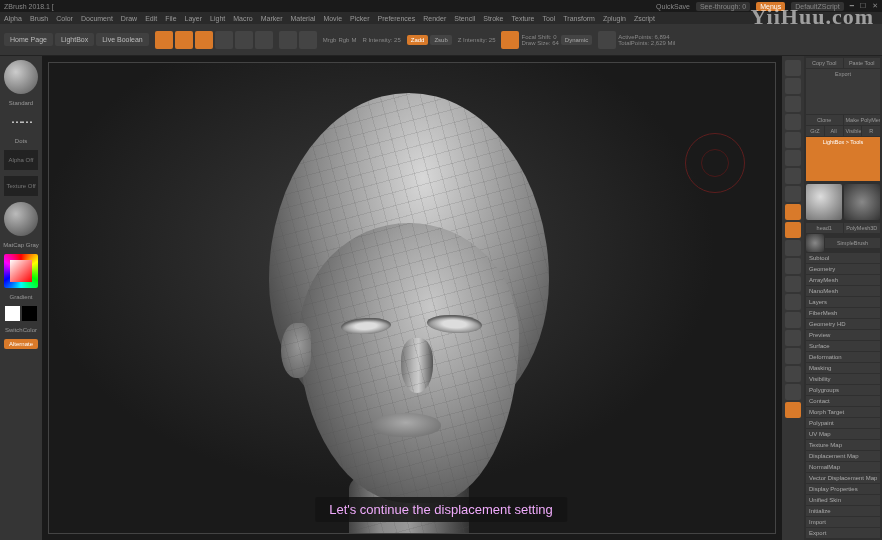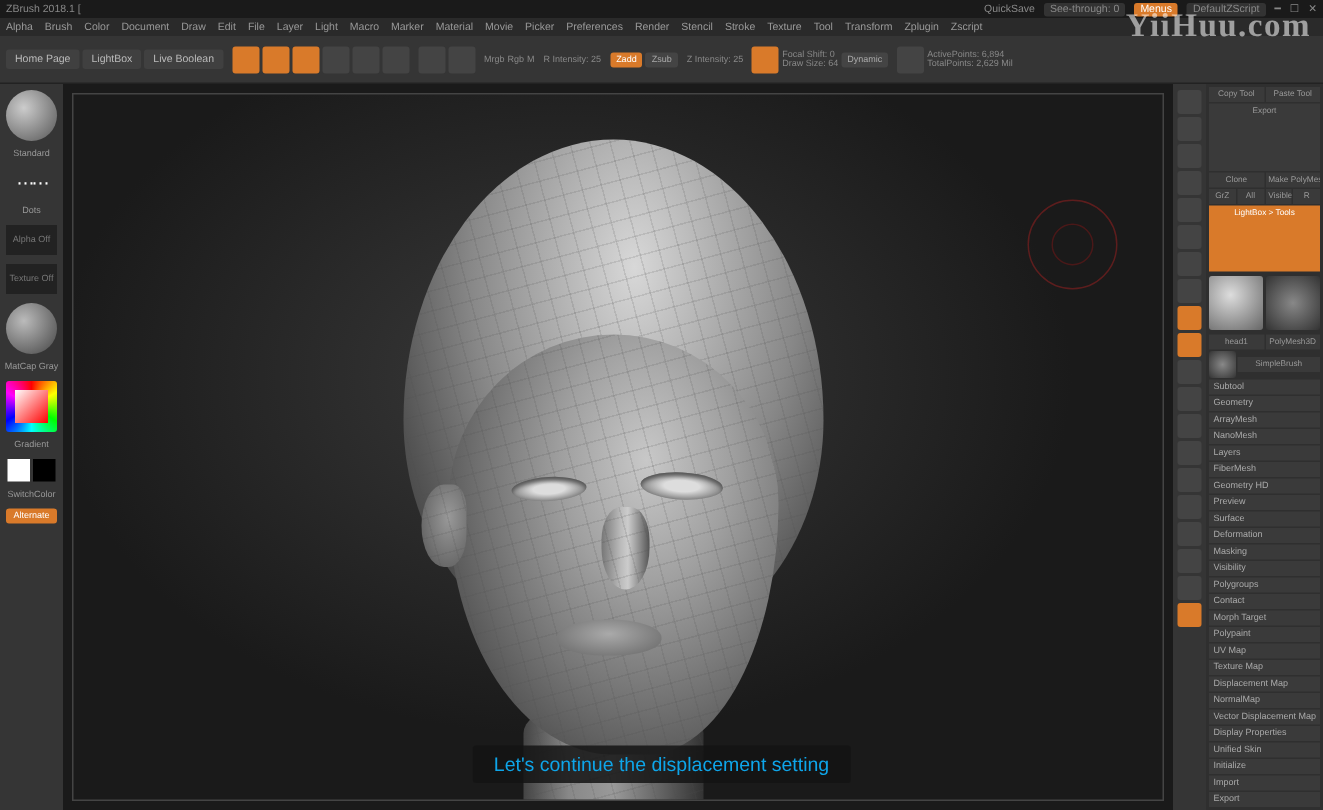--- a/index.html
+++ b/index.html
@@ -87,21 +87,21 @@
   .right-panel { width: 78px; background: #2f2f2f; padding: 2px; display: flex; flex-direction: column; gap: 1px; font-size: 6px; overflow: hidden; }
   .rp-btn-row { display: flex; gap: 1px; }
   .rp-btn { flex: 1; padding: 2px; background: #3a3a3a; text-align: center; color: #999; font-size: 5.5px; white-space: nowrap; overflow: hidden; }
   .rp-btn.orange { background: #d97a2a; color: #fff; }
   .rp-tool-grid { display: flex; gap: 2px; margin: 2px 0; }
   .rp-tool-thumb { width: 36px; height: 36px; background: #222; border-radius: 2px; display: flex; align-items: center; justify-content: center; }
   .rp-tool-thumb.head { background: radial-gradient(circle at 40% 35%, #ddd, #666); }
   .rp-tool-thumb.brush { background: radial-gradient(circle, #888, #333); }
   .rp-item { padding: 2px 3px; background: #3a3a3a; color: #aaa; font-size: 6px; white-space: nowrap; overflow: hidden; }
   
-  .subtitle { position: absolute; bottom: 18px; left: 50%; transform: translateX(-50%); background: rgba(20,20,20,0.85); padding: 5px 14px; color: #0ea5e9; font-size: 13px; border-radius: 2px; }
+  .subtitle { position: absolute; bottom: 18px; left: 50%; transform: translateX(-50%); background: rgba(20,20,20,0.85); padding: 5px 14px; color: #f0abfc; font-size: 13px; border-radius: 2px; }
   
   .watermark { position: absolute; top: 4px; right: 8px; font-size: 22px; font-weight: bold; color: rgba(255,255,255,0.55); font-family: Georgia, serif; letter-spacing: 1px; }
 </style>
 </head>
 <body>
 
 <div class="titlebar">
   <span class="titlebar-left">ZBrush 2018.1 [</span>
   <div class="titlebar-right">
     <span>QuickSave</span>

